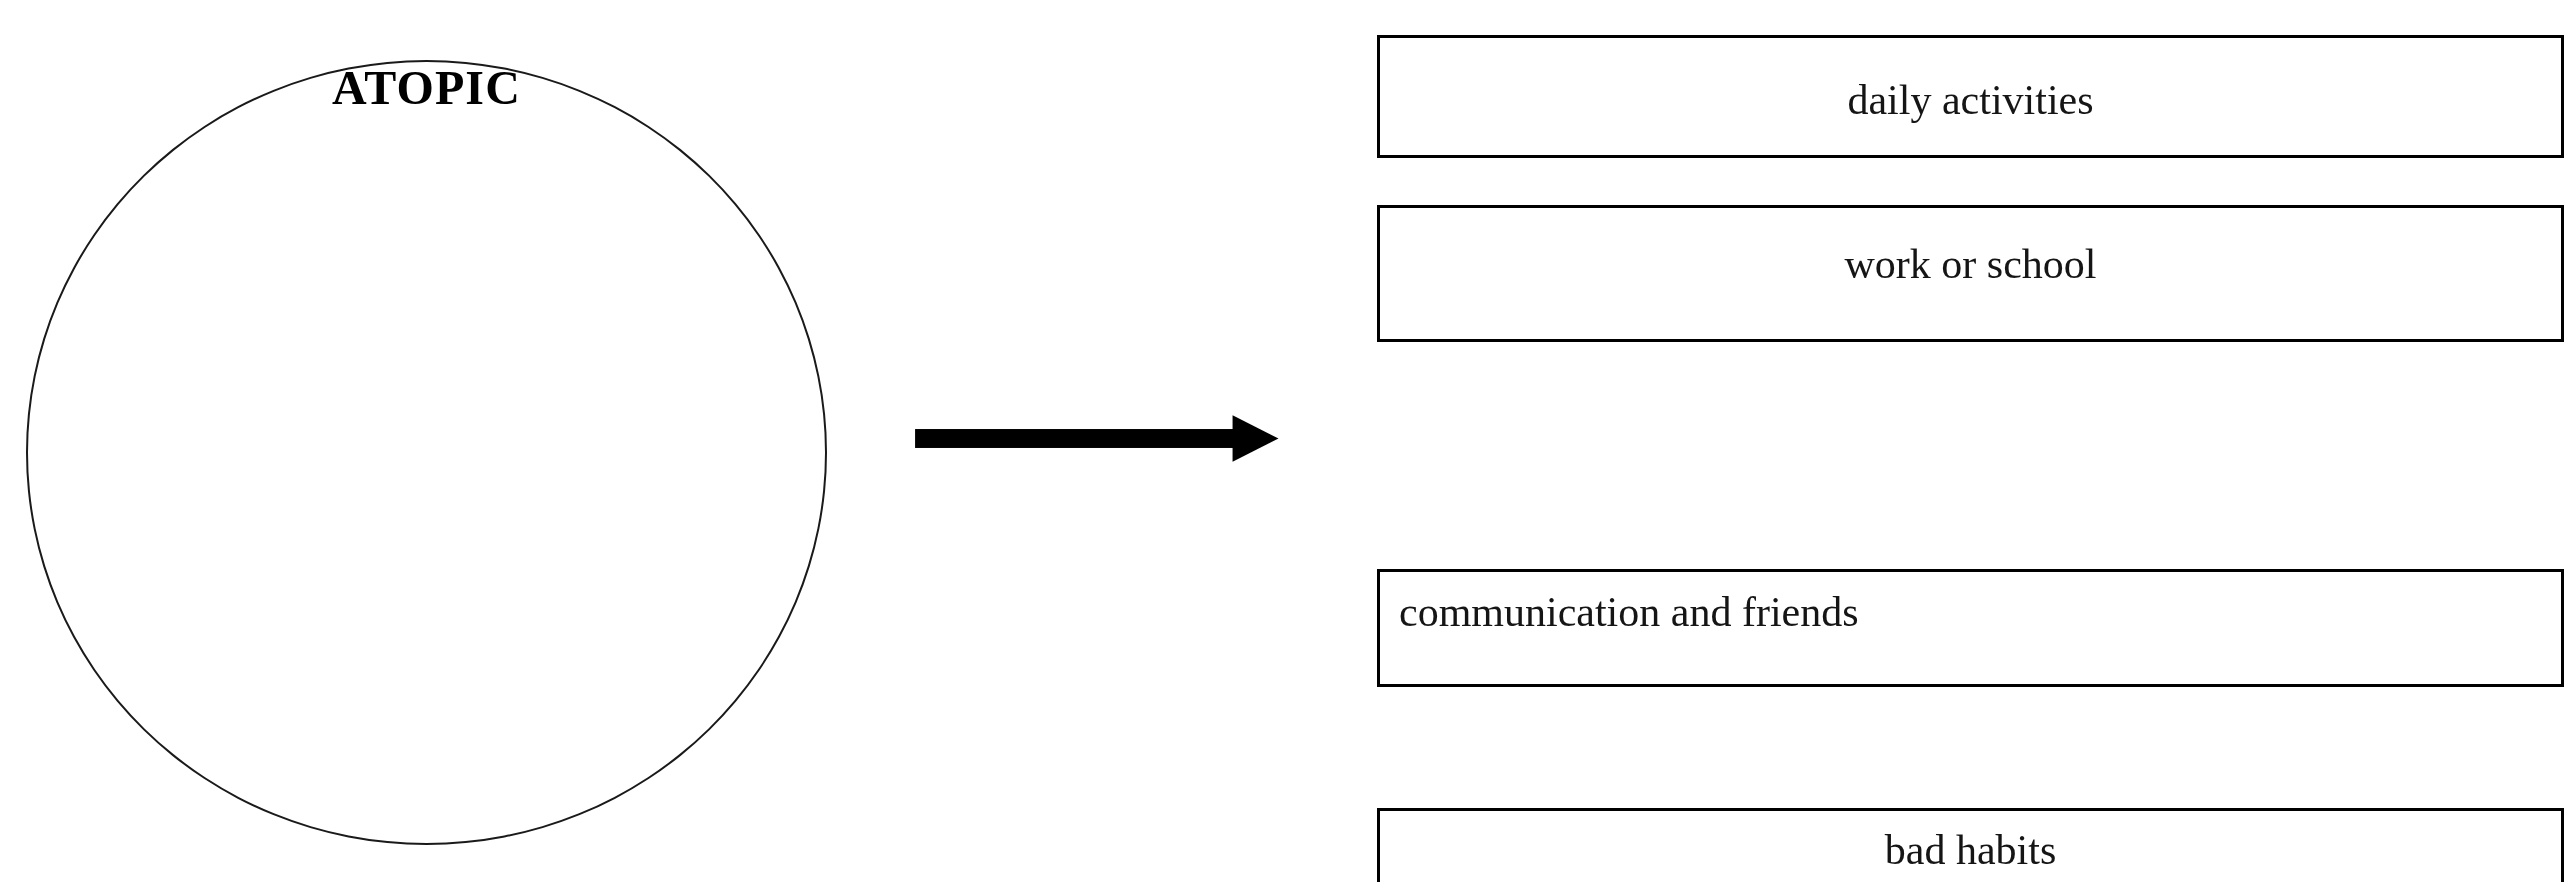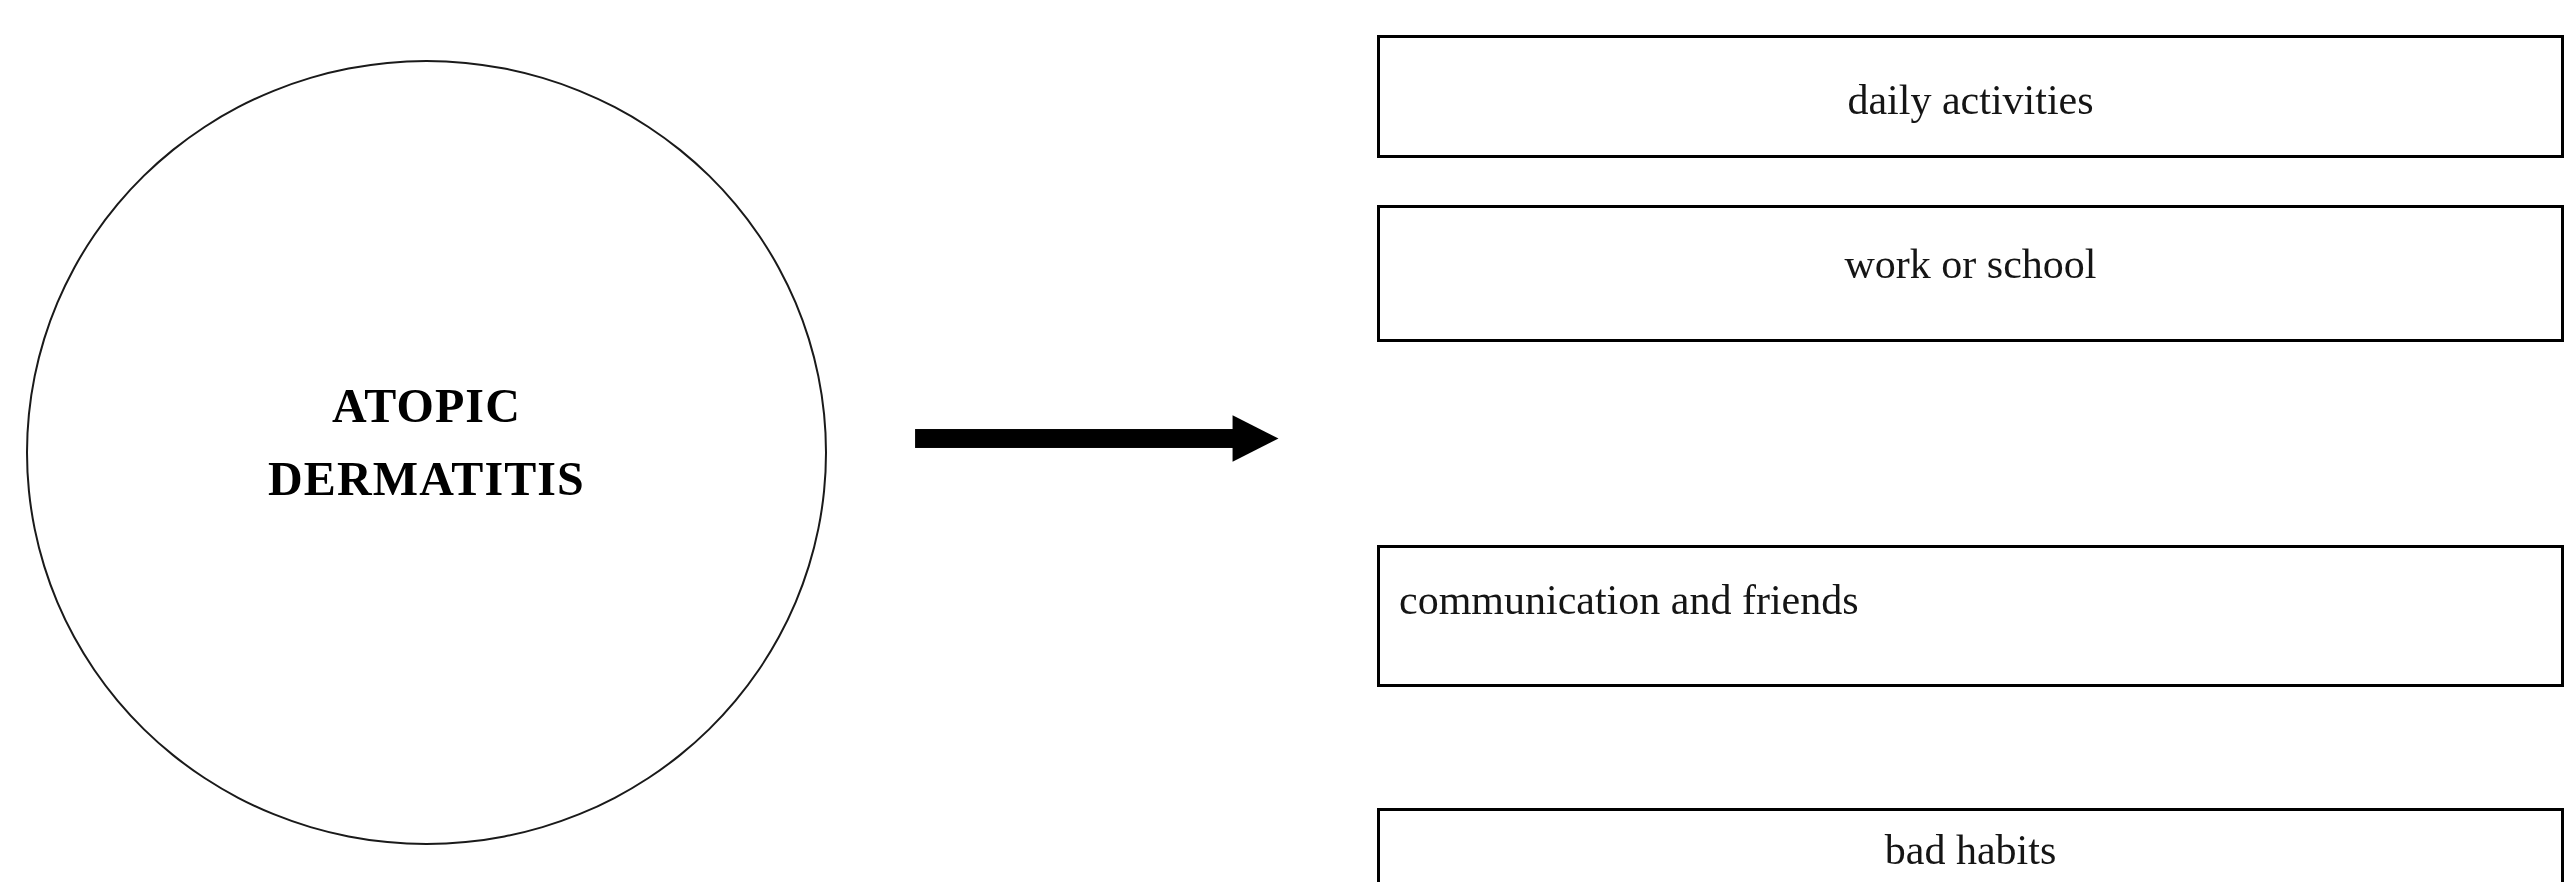--- a/index.html
+++ b/index.html
@@ -27,21 +27,20 @@
     left: 26px;
     top: 60px;
     width: 801px;
     height: 785px;
     border: 2.2px solid #1a1a1a;
     border-radius: 50%;
     box-sizing: border-box;
     display: flex;
     flex-direction: column;
     align-items: center;
-    justify-content: center;
     background: #ffffff;
   }
   .circle-label {
     font-family: "Liberation Serif", "DejaVu Serif", serif;
     font-weight: bold;
     font-size: 48px;
     line-height: 1.52;
     letter-spacing: 1.1px;
     text-align: center;
     color: #000000;
@@ -79,38 +78,37 @@
     line-height: 1.1;
     color: #151515;
     white-space: nowrap;
   }
   .box.align-center { justify-content: center; }
   .box.align-left   { justify-content: flex-start; padding-left: 19px; }
 
   .box-1 { top: 15.3px;   height: 123px; }
   .box-2 { top: 185px;  height: 137px; }
   .box-3 { top: 370px;  height: 123px; }
-  .box-4 { top: 525px;  height: 142px; }
+  .box-4 { top: 549px;  height: 118px; }
   .box-5 { top: 788px; height: 77px; }
 
   .box-4 .box-label { transform: translateY(-16px); }
   .box-5 .box-label { transform: translateY(4.4px); }
   .box-2 .box-label { transform: translateY(-8.8px); }
   .box-1 .box-label { transform: translateY(2.9px); }
   .box-3 .box-label { transform: translateY(0px); }
 </style>
 </head>
 <body>
 
 <div id="canvas">
 
   <div class="circle-node">
     <div class="circle-text-block">
       <div class="circle-label">ATOPIC</div>
-      <div class="circle-label">DERMATITIS</div>
     </div>
   </div>
 
   <div class="arrow">
     <svg width="369" height="67" viewBox="0 0 505 92" xmlns="http://www.w3.org/2000/svg">
       <rect x="2" y="33" width="440" height="26" fill="#000000"></rect>
       <polygon points="438,14 438,78 501,46" fill="#000000"></polygon>
     </svg>
   </div>
 

